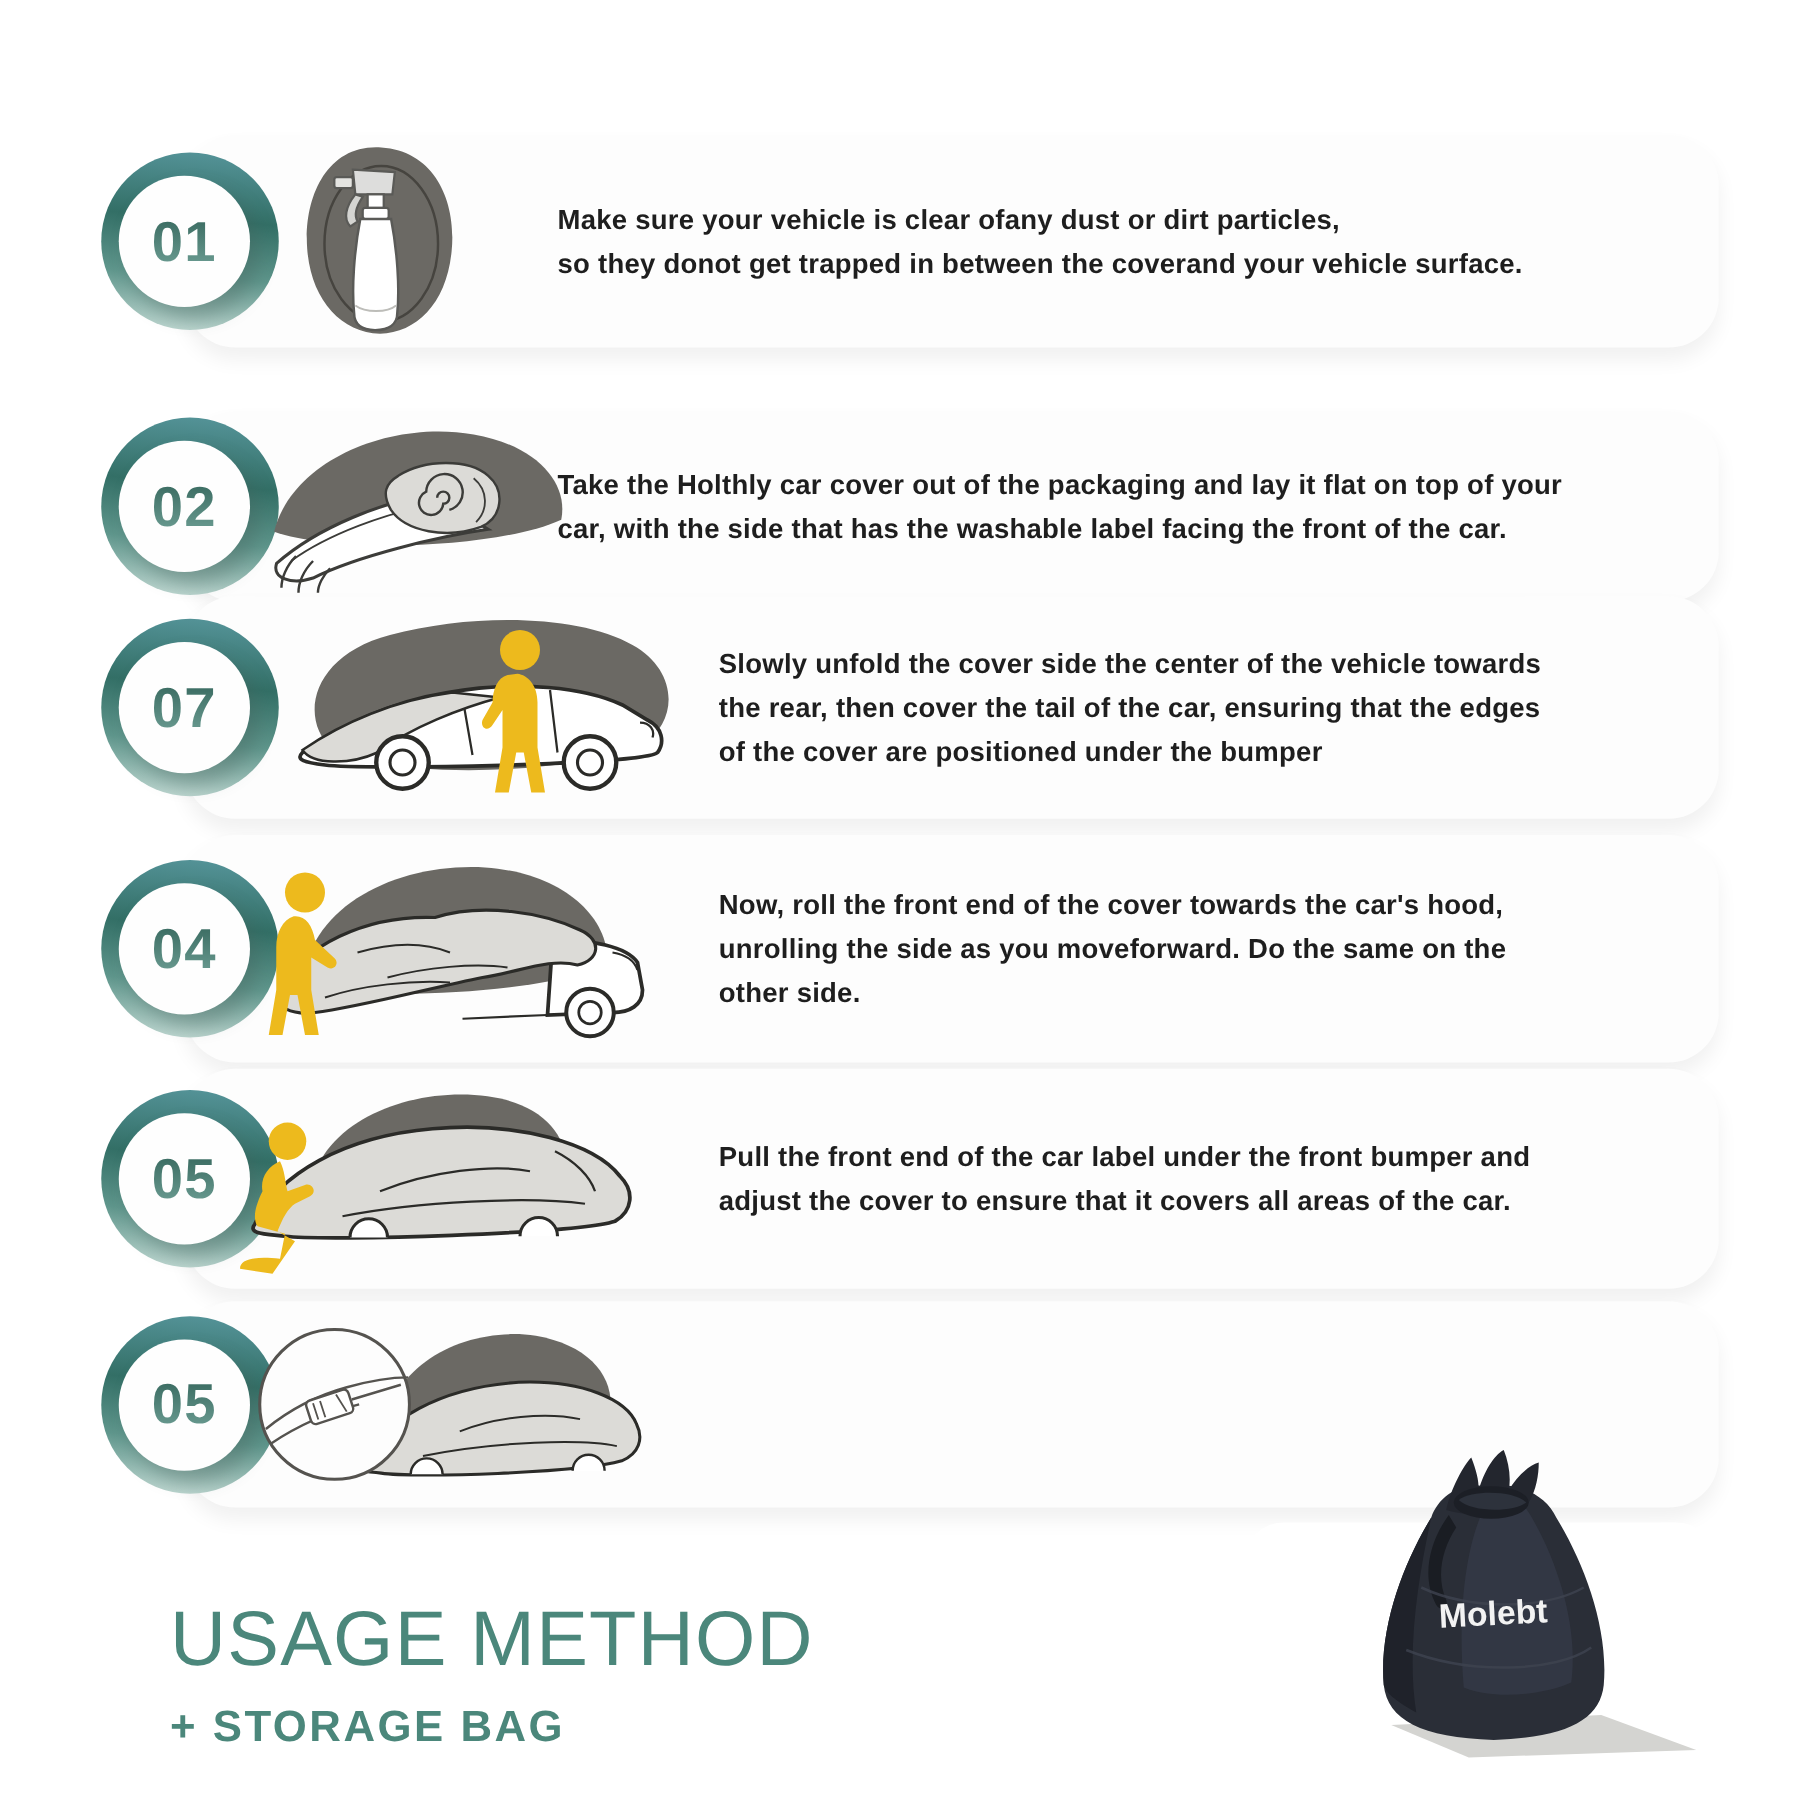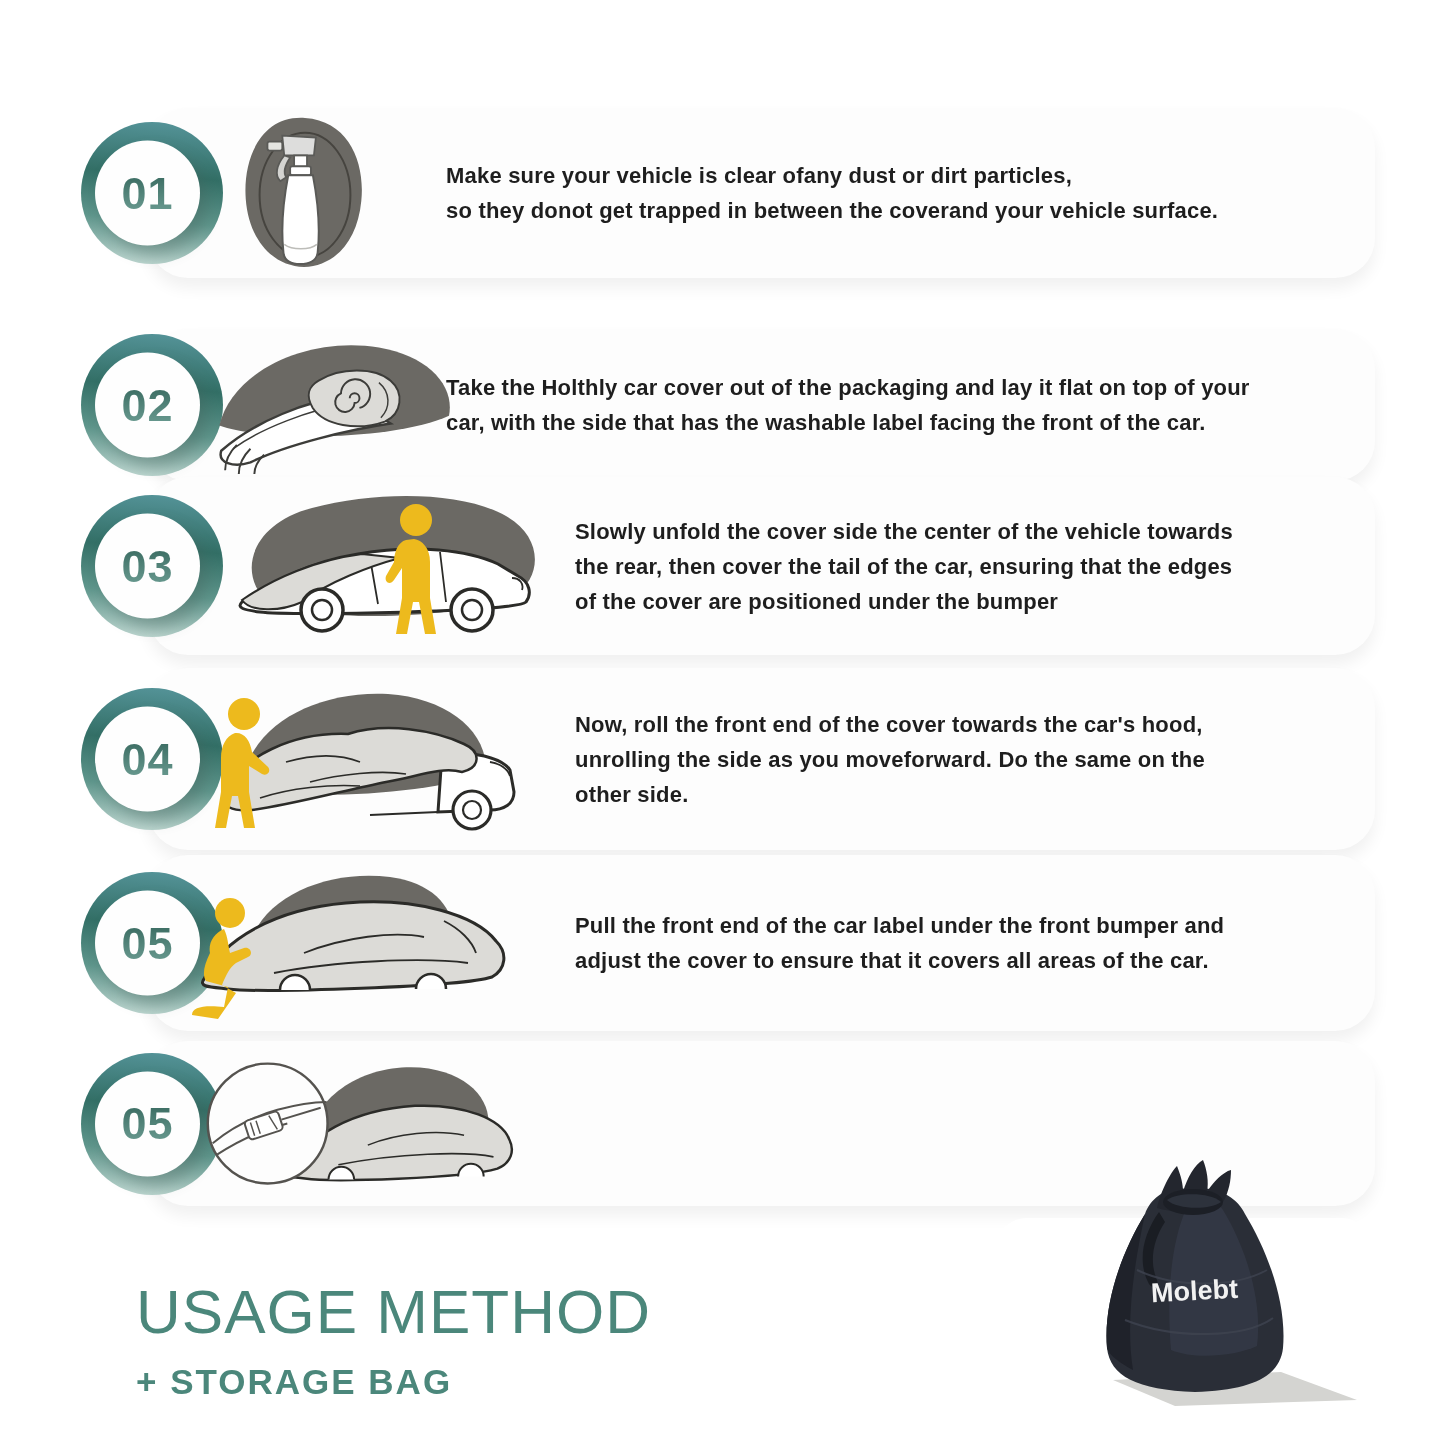--- a/index.html
+++ b/index.html
@@ -98,21 +98,21 @@
     </svg>
     <div class="step-text tx-near">
       <div>Take the Holthly car cover out of the packaging and lay it flat on top of your</div>
       <div>car, with the side that has the washable label facing the front of the car.</div>
     </div>
   </div>
 
   <div class="step-row row3">
     <div class="badge-ring"></div>
     <div class="badge-circle">
-      <span class="step-number">03</span>
+      <span class="step-number">07</span>
     </div>
     <svg class="illus" style="left:72px;top:5px" width="340" height="168" viewBox="0 0 340 168">
       <path d="M46,118 C18,92 30,42 92,26 C160,8 244,10 286,34 C322,54 324,94 294,114 C236,138 96,142 46,118 Z" fill="#6b6964"></path>
       <path d="M22,120 C52,100 88,80 138,72 C196,62 248,68 278,82 L298,94 C310,100 312,112 306,120 C296,130 70,134 40,130 C24,128 16,126 22,120 Z" fill="#ffffff" stroke="#2b2b28" stroke-width="3"></path>
       <path d="M150,76 L158,122 M220,70 L226,120 M292,96 C300,96 304,102 302,108" fill="none" stroke="#2b2b28" stroke-width="1.8"></path>
       <path d="M22,118 C54,96 96,78 142,72 L180,76 C150,84 108,100 82,120 C60,130 30,130 22,118 Z" fill="#dcdbd7" stroke="#2b2b28" stroke-width="2"></path>
       <circle cx="102" cy="128" r="21" fill="#ffffff" stroke="#2b2b28" stroke-width="3.5"></circle>
       <circle cx="102" cy="128" r="10" fill="none" stroke="#2b2b28" stroke-width="2.5"></circle>
       <circle cx="252" cy="128" r="21" fill="#ffffff" stroke="#2b2b28" stroke-width="3.5"></circle>
       <circle cx="252" cy="128" r="10" fill="none" stroke="#2b2b28" stroke-width="2.5"></circle>

